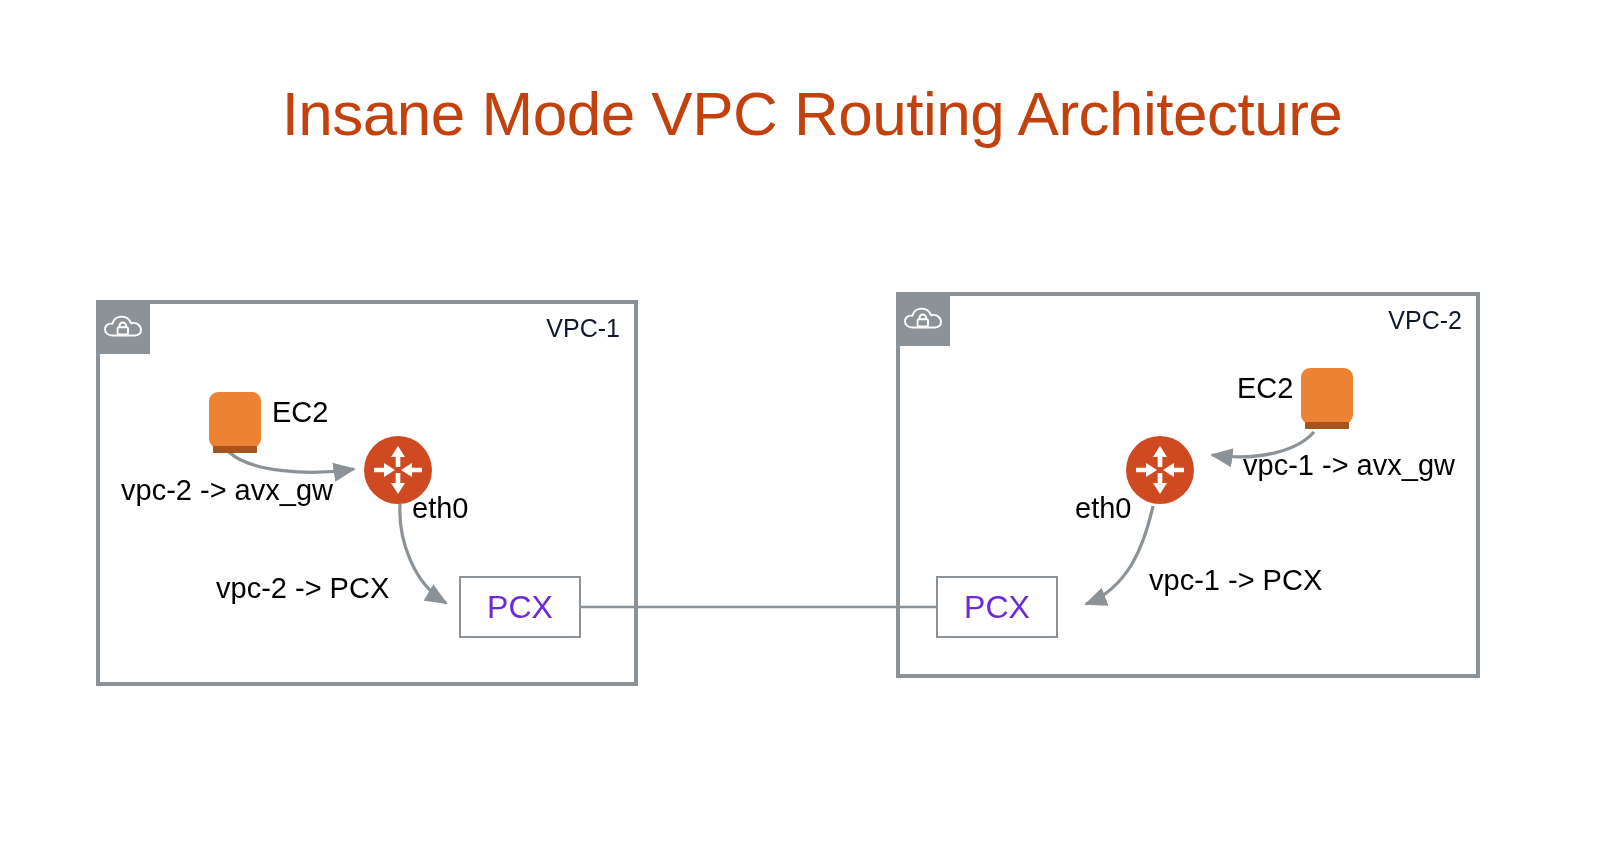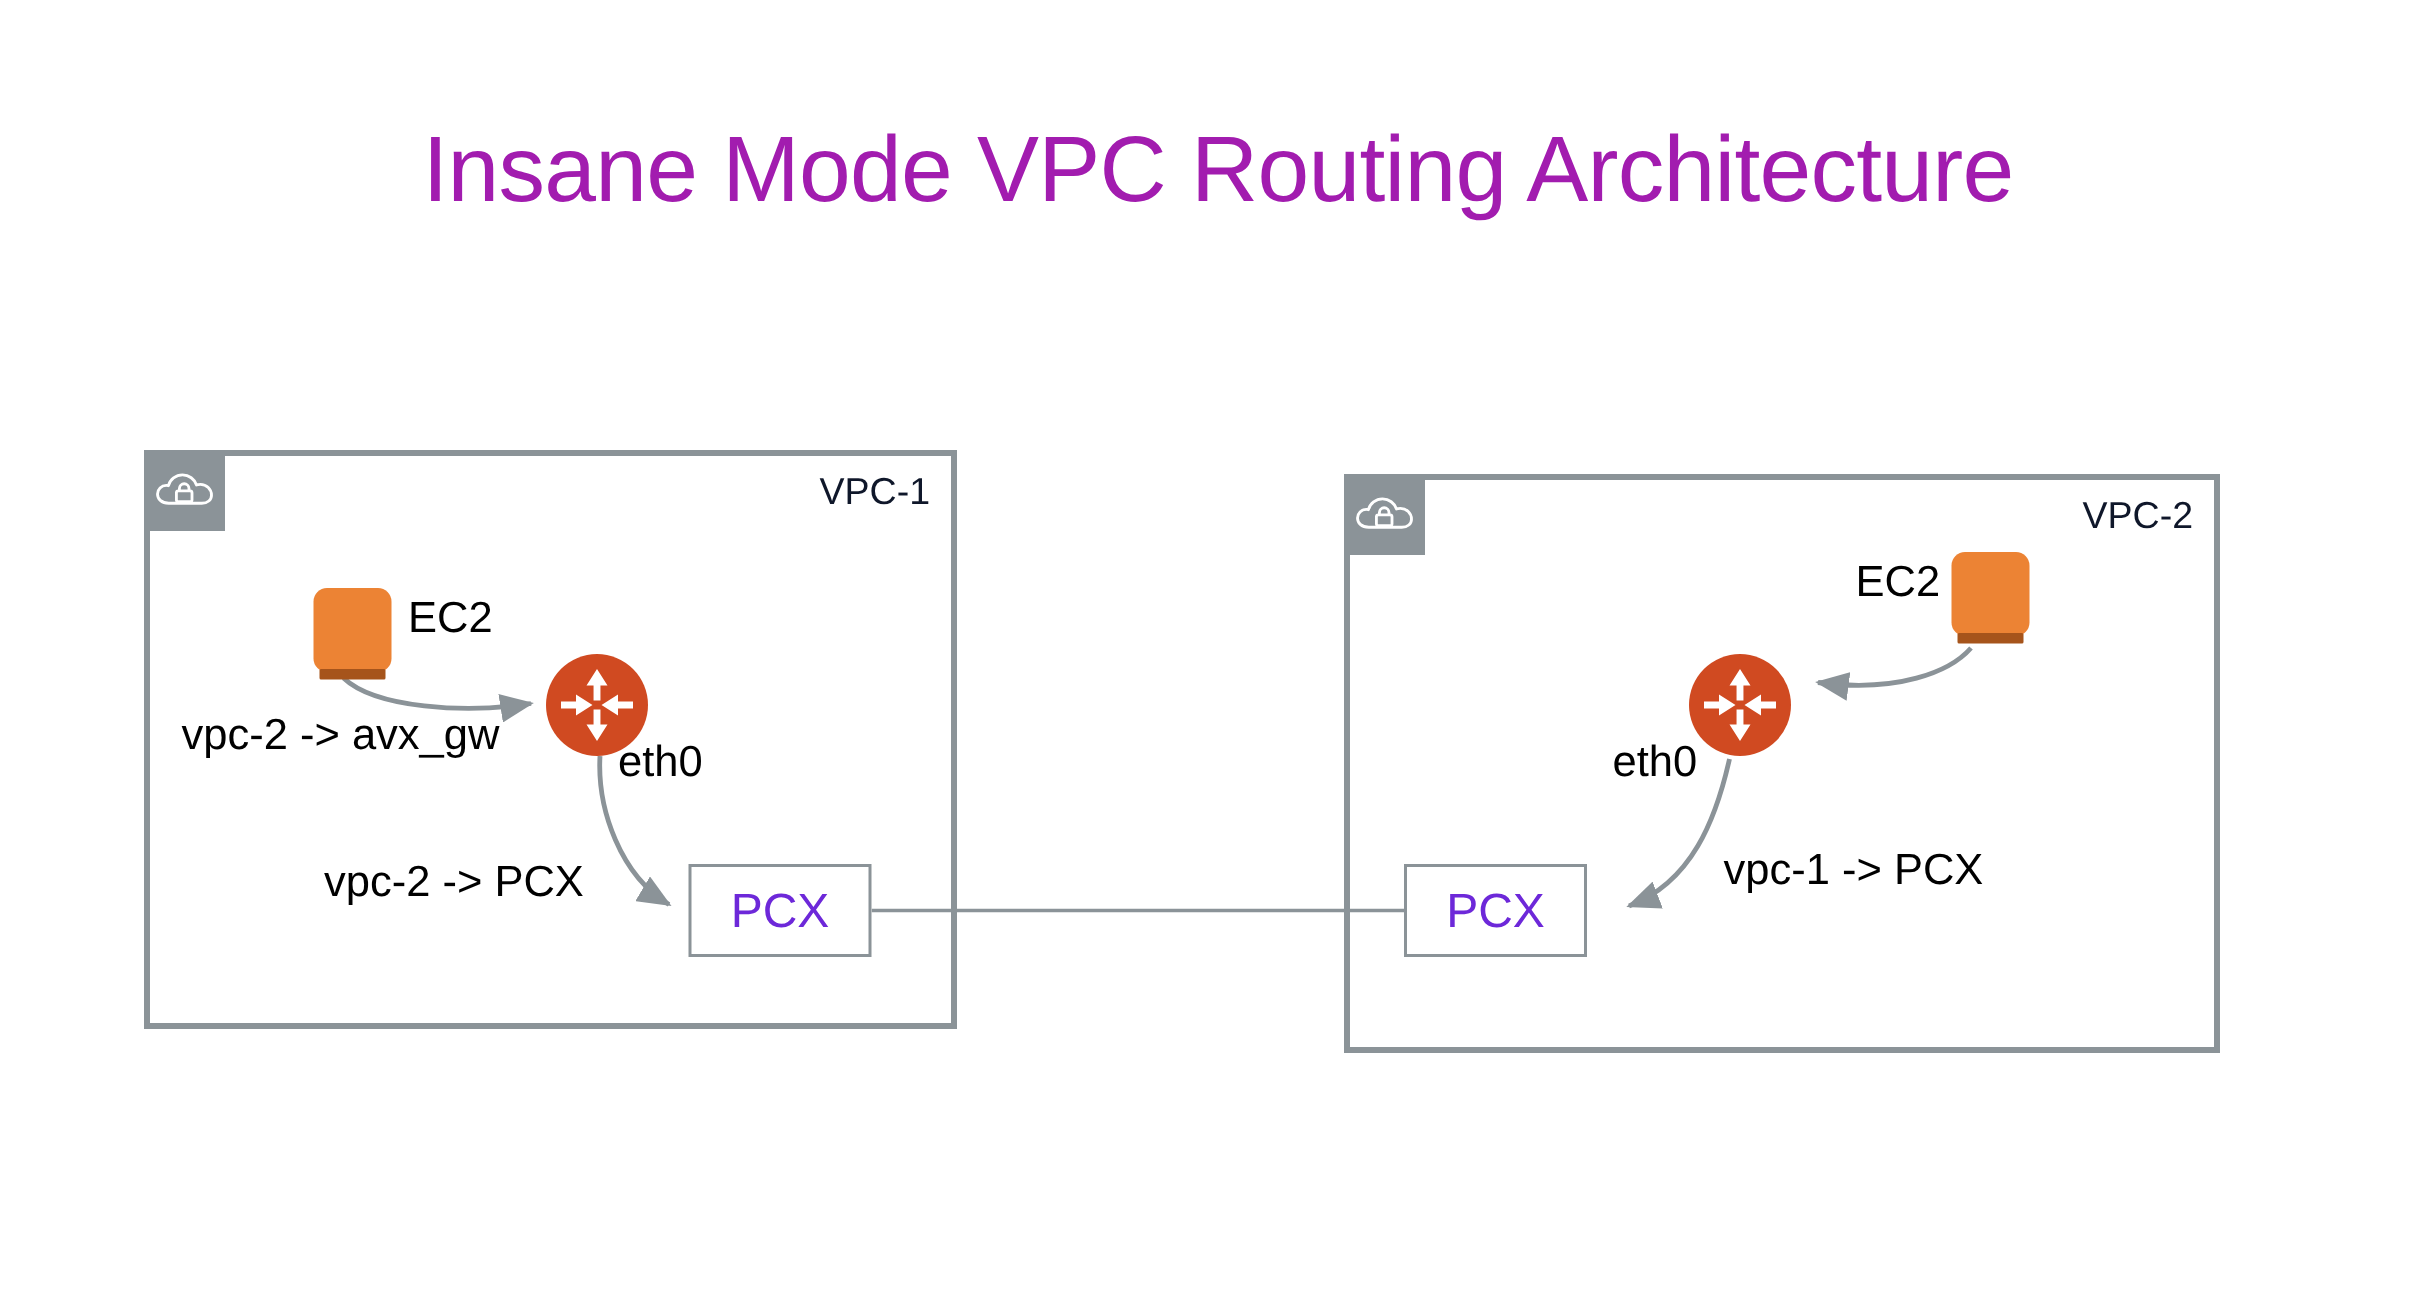--- a/index.html
+++ b/index.html
@@ -24,33 +24,33 @@
   
   .slide-title {
     position: absolute;
     left: 0;
     top: 78px;
     width: 1624px;
     text-align: center;
     font-size: 62px;
     font-weight: 400;
     letter-spacing: -0.5px;
-    color: #a21caf;
+    color: #c2410c;
     white-space: nowrap;
   }
 
   
   .vpc-box {
     position: absolute;
     border: 4px solid #8b9398;
     background: #ffffff;
     box-sizing: border-box;
   }
   #vpc-1-box { left: 96px;  top: 300px; width: 542px; height: 386px; }
-  #vpc-2-box { left: 896px; top: 316px; width: 584px; height: 386px; }
+  #vpc-2-box { left: 896px; top: 292px; width: 584px; height: 386px; }
 
   .vpc-badge {
     position: absolute;
     left: -4px;
     top: -4px;
     width: 54px;
     height: 54px;
     background: #8b9398;
     display: flex;
     align-items: center;
@@ -232,20 +232,21 @@
   <div class="pcx-box" id="pcx-vpc1">PCX</div>
 
   <div class="pcx-box" id="pcx-vpc2">PCX</div>
 
   <div class="anno" id="lbl-ec2-1">EC2</div>
 
   <div class="anno" id="lbl-ec2-2">EC2</div>
 
   <div class="anno" id="lbl-route-gw-1">vpc-2 -&gt; avx_gw</div>
 
+  <div class="anno" id="lbl-route-gw-2">vpc-1 -&gt; avx_gw</div>
 
   <div class="anno" id="lbl-eth0-1">eth0</div>
 
   <div class="anno" id="lbl-eth0-2">eth0</div>
 
   <div class="anno" id="lbl-route-pcx-1">vpc-2 -&gt; PCX</div>
 
   <div class="anno" id="lbl-route-pcx-2">vpc-1 -&gt; PCX</div>
 
 </div>

